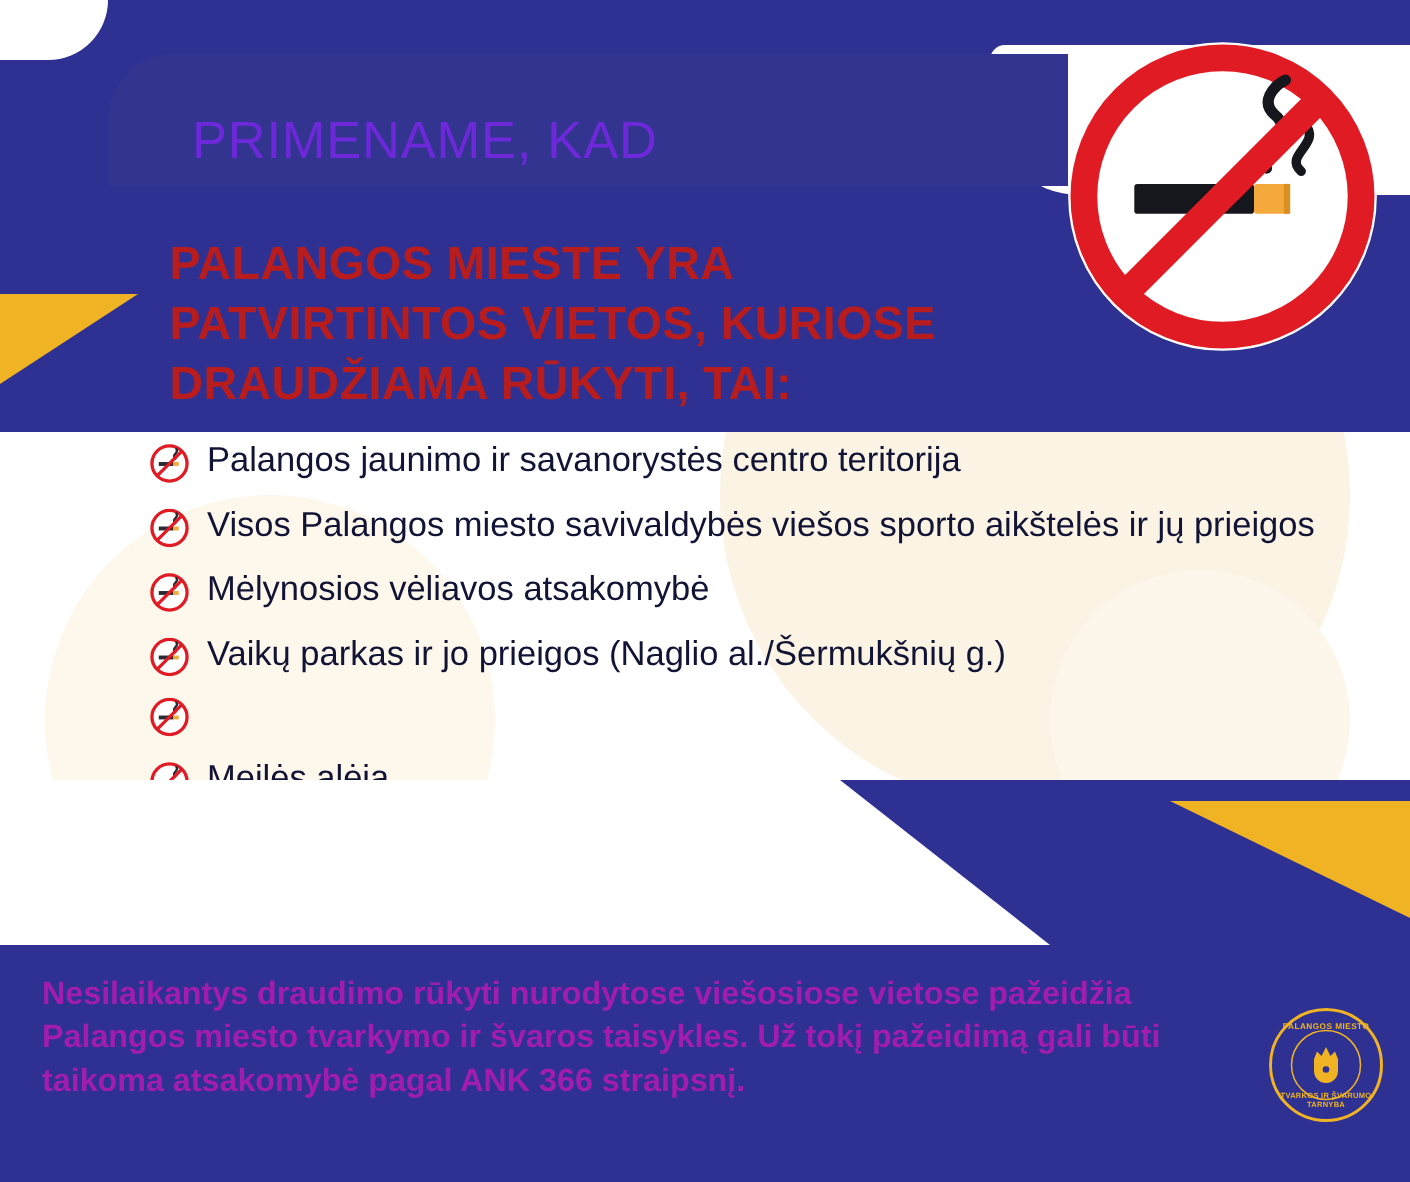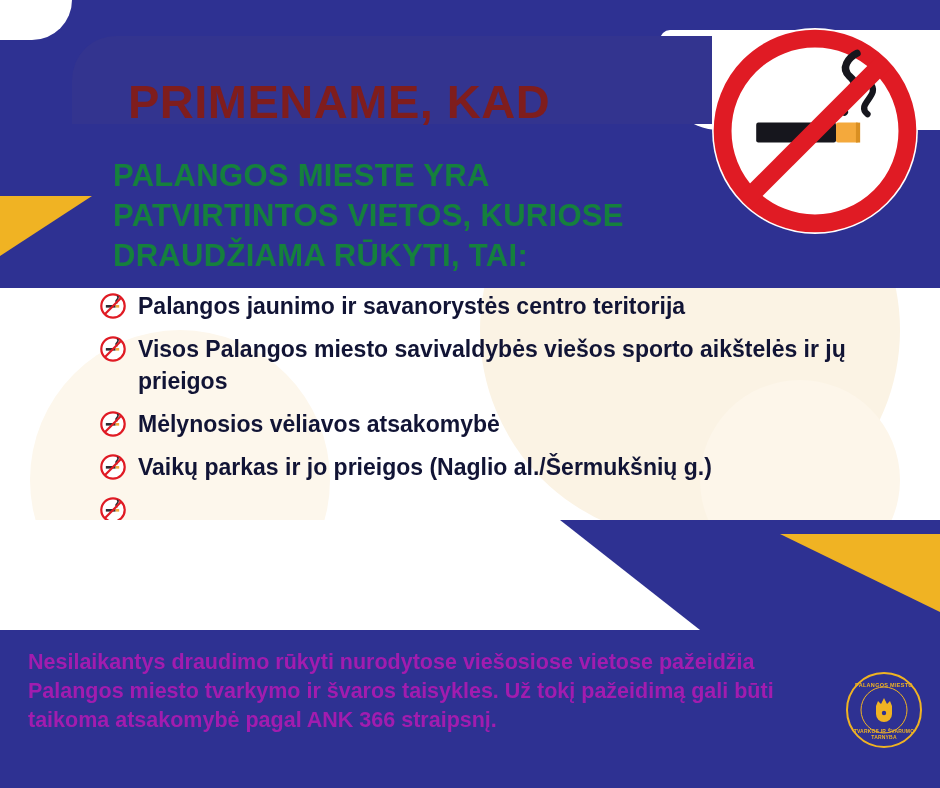--- a/index.html
+++ b/index.html
@@ -65,34 +65,34 @@
     width: 300px;
     height: 100px;
     background: #ffffff;
     border-bottom-left-radius: 60px;
     border-top-left-radius: 10px;
   }
   .primename {
     position: absolute;
     left: 128px;
     top: 74px;
-    font-size: 47px;
-    font-weight: bold;
-    color: #7f1d1d;
+    font-size: 35px;
+    font-weight: normal;
+    color: #6d28d9;
     letter-spacing: 0.5px;
   }
   .headline {
     position: absolute;
     left: 113px;
     top: 156px;
     width: 600px;
     font-size: 31px;
     line-height: 40px;
     font-weight: bold;
-    color: #15803d;
+    color: #b91c1c;
     letter-spacing: 0.3px;
   }
 
   
   .yellow-tri-left {
     position: absolute;
     left: 0;
     top: 196px;
     width: 0; height: 0;
     border-left: 92px solid #f0b323;
@@ -141,23 +141,22 @@
 
   
   .list {
     position: absolute;
     left: 100px;
     top: 290px;
     width: 790px;
   }
   .list-item {
     display: flex;
-    align-items: flex-start;
+    align-items: flex-end;
     margin-bottom: 11px;
-    font-weight: bold;
   }
   .list-item .txt {
     font-size: 23px;
     line-height: 32px;
     color: #111435;
     padding-left: 12px;
     max-width: 740px;
   }
   .mini-icon {
     flex: 0 0 auto;

